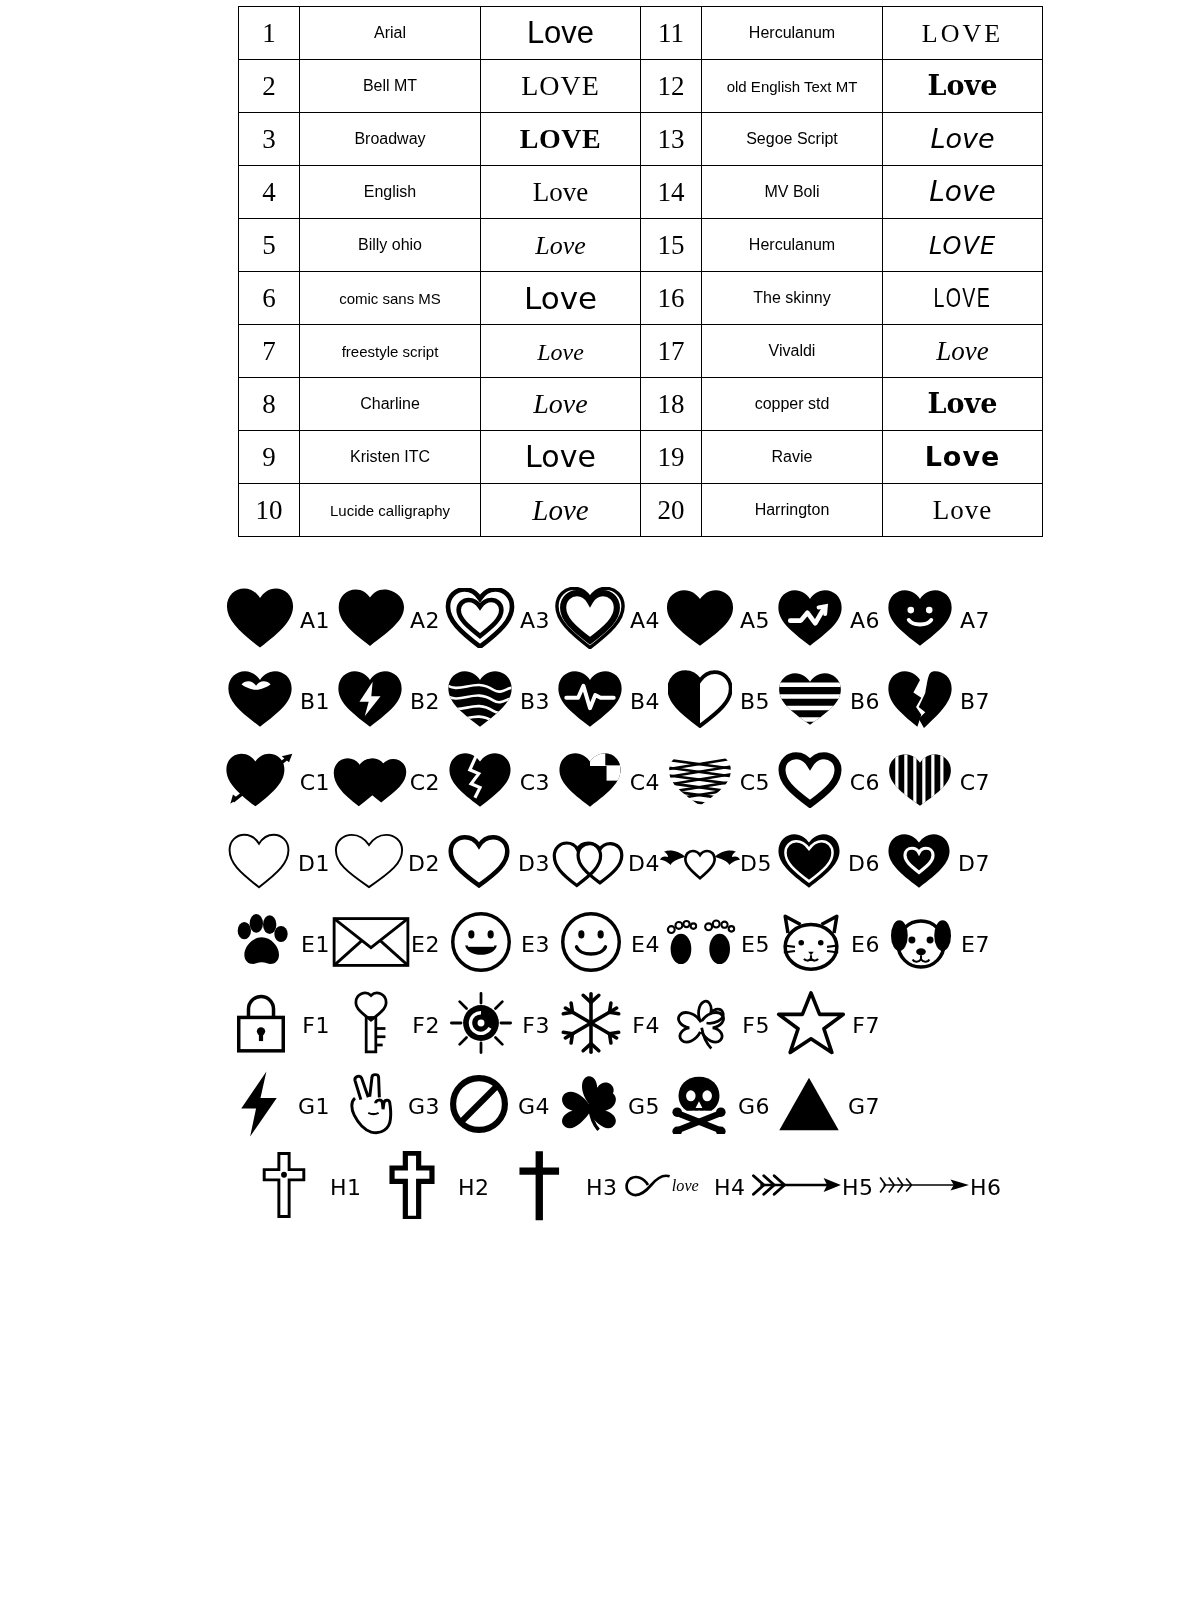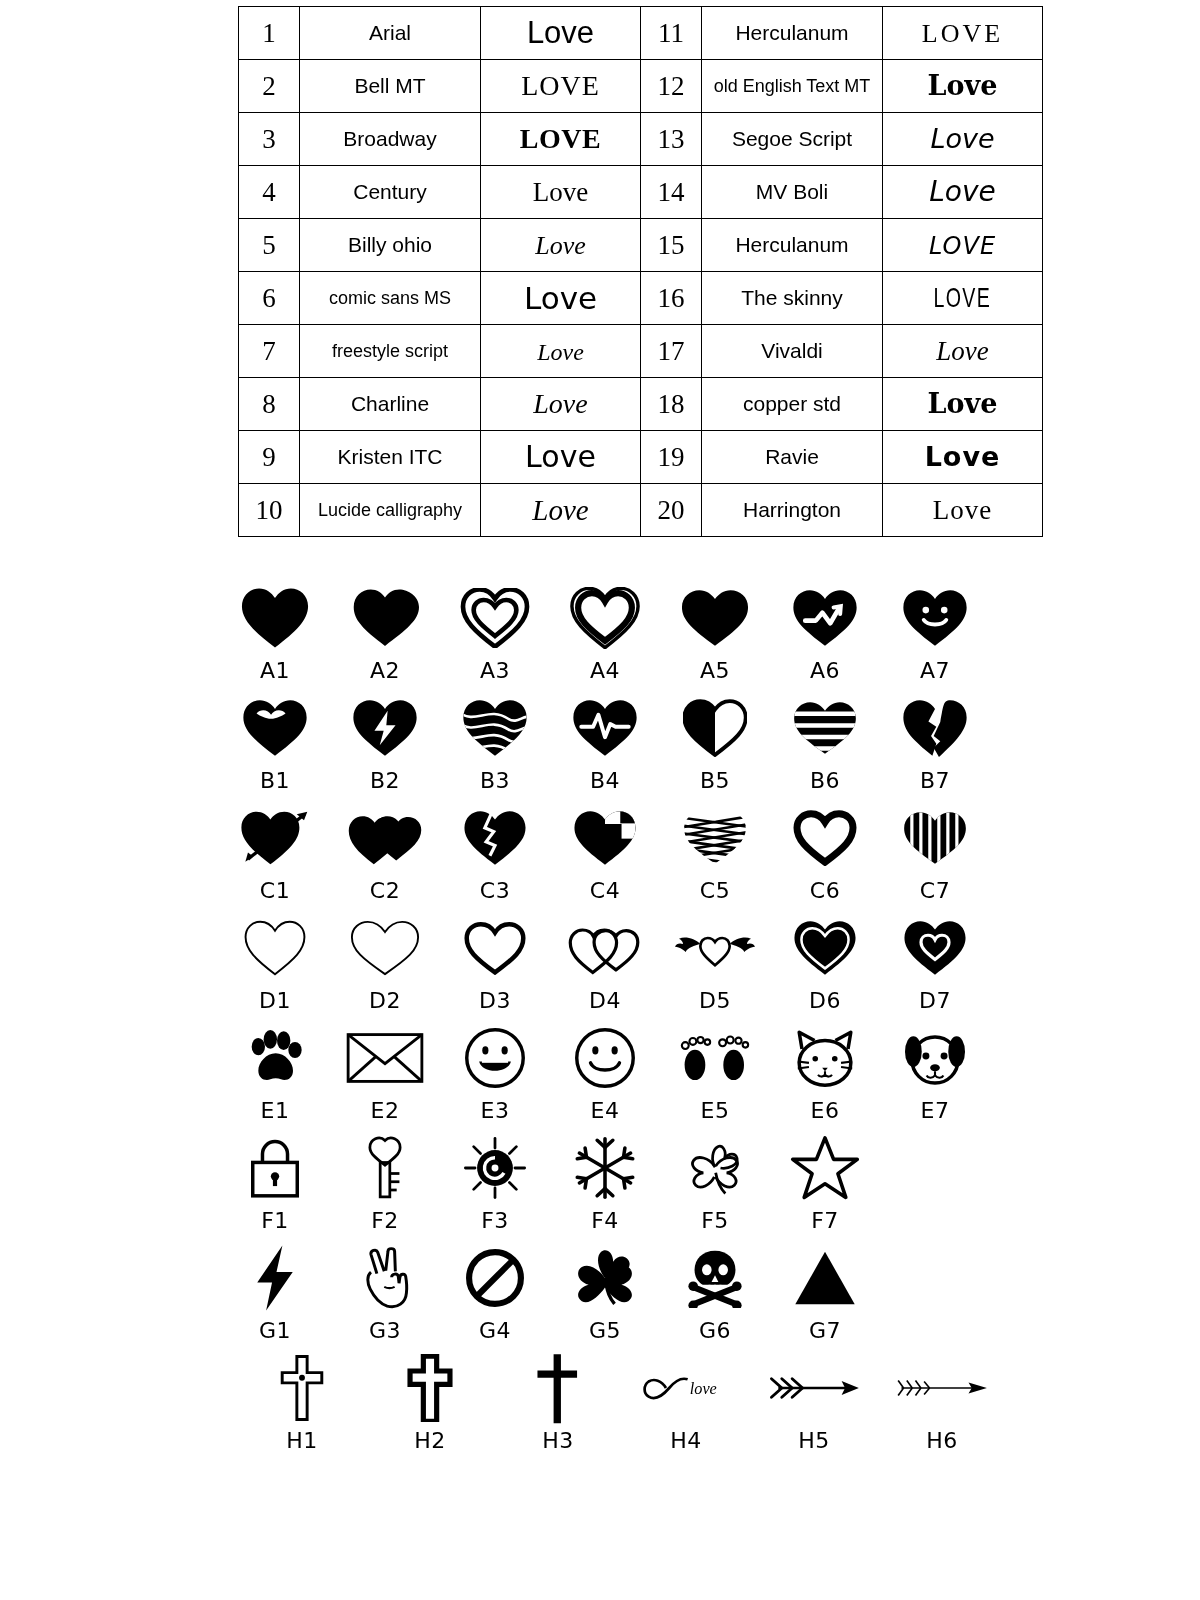--- a/index.html
+++ b/index.html
@@ -36,24 +36,24 @@
     padding: 0 4px;
     overflow: hidden;
   }
   td.num {
     width: 52px;
     font-size: 27px;
     font-family: "Liberation Serif", serif;
   }
   td.fname {
     width: 172px;
-    font-size: 21px;
+    font-size: 16px;
   }
   td.fname.small {
-    font-size: 18px;
+    font-size: 15px;
   }
   td.sample {
     width: 151px;
     font-size: 28px;
     line-height: 1.05;
   }
 
   
   .s-arial      { font-family: "Liberation Sans", sans-serif; font-size: 31px; }
   .s-bellmt     { font-family: "Liberation Serif", serif; font-size: 28px; letter-spacing: 1px; }
@@ -84,21 +84,21 @@
     width: 770px;
   }
   .sym-row {
     display: flex;
     width: 770px;
     margin-bottom: 9px;
   }
   .sym-cell {
     width: 110px;
     display: flex;
-    flex-direction: column;
+    flex-direction: row;
     align-items: center;
   }
   .sym-art {
     height: 72px;
     width: 92px;
     display: flex;
     align-items: center;
     justify-content: center;
   }
   .sym-art svg { display: block; }
@@ -136,21 +136,21 @@
       <tr>
         <td class="num">3</td>
         <td class="fname">Broadway</td>
         <td class="sample"><span class="s-broadway">LOVE</span></td>
         <td class="num">13</td>
         <td class="fname">Segoe Script</td>
         <td class="sample"><span class="s-segoe">Love</span></td>
       </tr>
       <tr>
         <td class="num">4</td>
-        <td class="fname">Century</td>
+        <td class="fname">English</td>
         <td class="sample"><span class="s-century">Love</span></td>
         <td class="num">14</td>
         <td class="fname">MV Boli</td>
         <td class="sample"><span class="s-mvboli">Love</span></td>
       </tr>
       <tr>
         <td class="num">5</td>
         <td class="fname">Billy ohio</td>
         <td class="sample"><span class="s-billy">Love</span></td>
         <td class="num">15</td>

